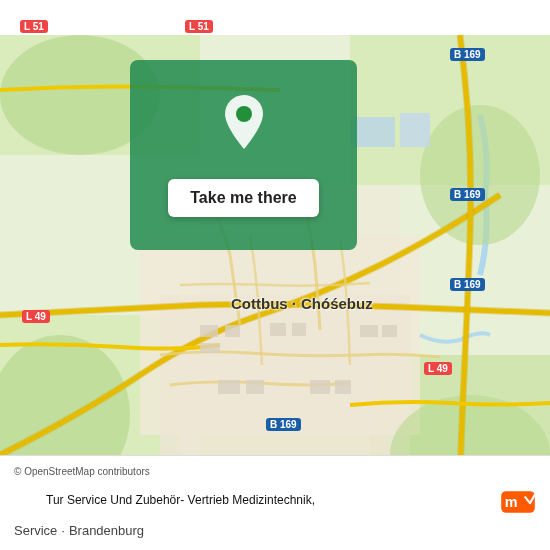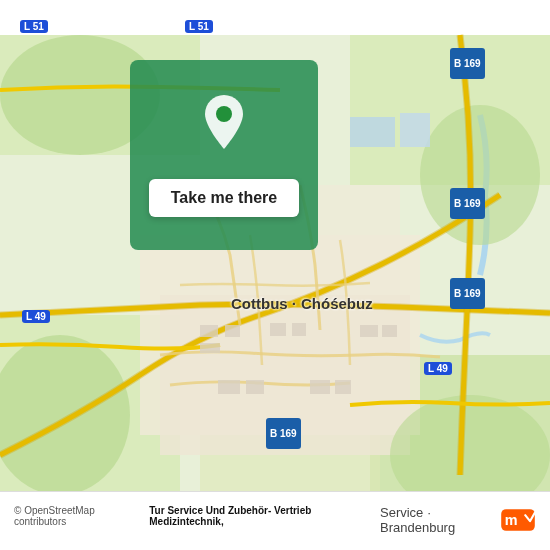--- a/index.html
+++ b/index.html
@@ -24,21 +24,21 @@
       top: 0; left: 0;
       width: 100%;
       height: 100%;
     }
 
     
     #location-overlay {
       position: absolute;
       top: 60px;
       left: 130px;
-      width: 188px;
+      width: 227px;
       height: 190px;
       background-color: rgba(34, 139, 80, 0.85);
       border-radius: 8px;
       display: flex;
       flex-direction: column;
       align-items: center;
       justify-content: center;
       gap: 28px;
     }
 
@@ -69,33 +69,34 @@
       background: white;
       border-top: 1px solid #ddd;
       padding: 10px 14px 12px 14px;
       display: flex;
       justify-content: space-between;
       align-items: center;
     }
 
     #bottom-left {
       display: flex;
-      flex-direction: row;
-      gap: 10px;
+      flex-direction: column;
+      gap: 16px;
     }
 
     #osm-attribution {
       font-size: 10px;
       color: #555;
     }
 
     #place-name {
-      font-size: 10px;
-      font-weight: 700;
+      font-size: 12px;
+      font-weight: 400;
       color: #111;
+      margin-left: 32px;
     }
 
     #place-region {
       font-size: 13px;
       color: #444;
     }
 
     #moovit-logo {
       display: flex;
       align-items: center;
@@ -116,34 +117,34 @@
       text-shadow: 1px 1px 2px rgba(255,255,255,0.8), -1px -1px 2px rgba(255,255,255,0.8);
       pointer-events: none;
     }
 
     
     .road-label {
       position: absolute;
       font-size: 10px;
       font-weight: 600;
       color: #fff;
-      background: #1d4ed8;
+      background: #ef4444;
       border-radius: 3px;
       padding: 1px 4px;
       pointer-events: none;
     }
 
     .road-label-blue {
       position: absolute;
       font-size: 10px;
       font-weight: 600;
       color: #fff;
       background: #1a5ea8;
       border-radius: 3px;
-      padding: 10px 4px;
+      padding: 1px 4px;
       pointer-events: none;
     }
   </style>
 </head>
 <body>
 
 <div id="map-container">
 
   <svg id="map-svg" viewBox="0 0 550 480" xmlns="http://www.w3.org/2000/svg">
 

